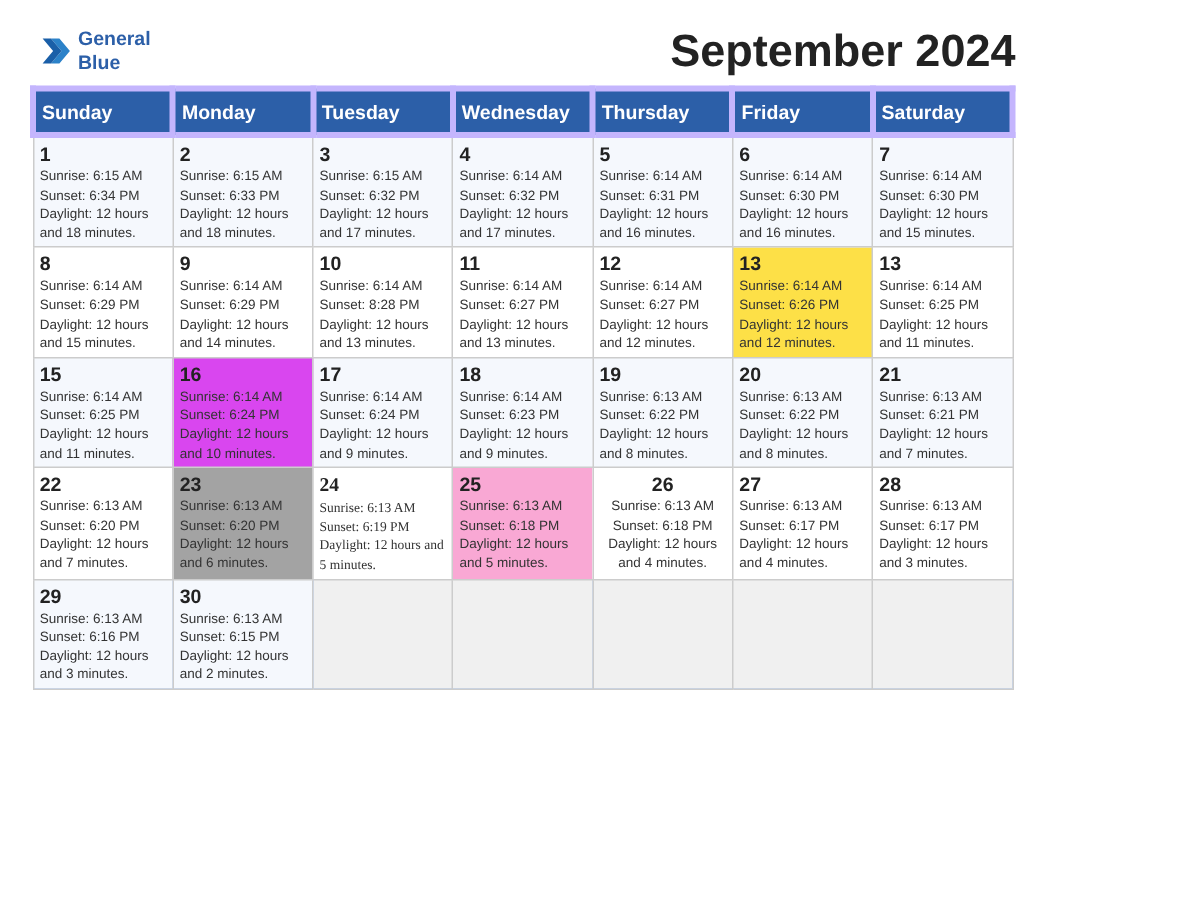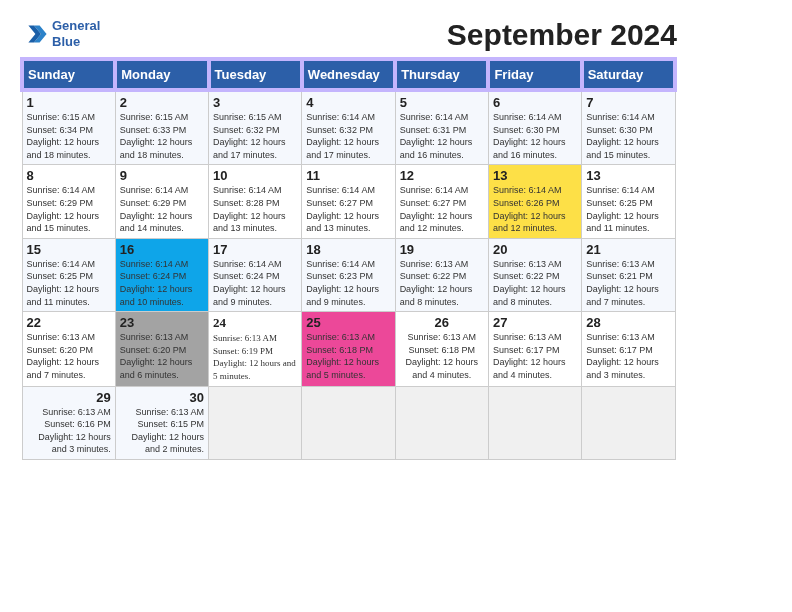--- a/index.html
+++ b/index.html
@@ -187,21 +187,21 @@
           <td style="background-color: rgb(255, 255, 255);">
             <span class="day-num">13</span>
             <div class="day-info"><span>Sunrise: 6:14 AM</span><br><span>Sunset: 6:25 PM</span><br><span>Daylight: 12 hours and 11 minutes.</span></div>
           </td>
         </tr>
         <tr style="background-color: rgb(245, 248, 253);">
           <td style="background-color: rgb(245, 248, 253);">
             <span class="day-num">15</span>
             <div class="day-info"><span>Sunrise: 6:14 AM</span><br><span>Sunset: 6:25 PM</span><br><span>Daylight: 12 hours and 11 minutes.</span></div>
           </td>
-          <td style="background-color: #0ea5e9;">
+          <td style="background-color: #d946ef;">
             <span class="day-num">16</span>
             <div class="day-info"><span>Sunrise: 6:14 AM</span><br><span>Sunset: 6:24 PM</span><br><span>Daylight: 12 hours and 10 minutes.</span></div>
           </td>
           <td style="background-color: rgb(245, 248, 253);">
             <span class="day-num">17</span>
             <div class="day-info"><span>Sunrise: 6:14 AM</span><br><span>Sunset: 6:24 PM</span><br><span>Daylight: 12 hours and 9 minutes.</span></div>
           </td>
           <td style="background-color: rgb(245, 248, 253);">
             <span class="day-num">18</span>
             <div class="day-info"><span>Sunrise: 6:14 AM</span><br><span>Sunset: 6:23 PM</span><br><span>Daylight: 12 hours and 9 minutes.</span></div>
@@ -225,38 +225,38 @@
             <div class="day-info"><span>Sunrise: 6:13 AM</span><br><span>Sunset: 6:20 PM</span><br><span>Daylight: 12 hours and 7 minutes.</span></div>
           </td>
           <td style="background-color: #a3a3a3;">
             <span class="day-num">23</span>
             <div class="day-info"><span>Sunrise: 6:13 AM</span><br><span>Sunset: 6:20 PM</span><br><span>Daylight: 12 hours and 6 minutes.</span></div>
           </td>
           <td style="background-color: rgb(255, 255, 255); font-family: Liberation Serif, serif;">
             <span class="day-num">24</span>
             <div class="day-info"><span>Sunrise: 6:13 AM</span><br><span>Sunset: 6:19 PM</span><br><span>Daylight: 12 hours and 5 minutes.</span></div>
           </td>
-          <td style="background-color: #ec4899;">
+          <td style="background-color: #f9a8d4;">
             <span class="day-num">25</span>
             <div class="day-info"><span>Sunrise: 6:13 AM</span><br><span>Sunset: 6:18 PM</span><br><span>Daylight: 12 hours and 5 minutes.</span></div>
           </td>
           <td style="background-color: rgb(255, 255, 255); text-align: center;">
             <span class="day-num">26</span>
             <div class="day-info"><span>Sunrise: 6:13 AM</span><br><span>Sunset: 6:18 PM</span><br><span>Daylight: 12 hours and 4 minutes.</span></div>
           </td>
           <td style="background-color: rgb(255, 255, 255);">
             <span class="day-num">27</span>
             <div class="day-info"><span>Sunrise: 6:13 AM</span><br><span>Sunset: 6:17 PM</span><br><span>Daylight: 12 hours and 4 minutes.</span></div>
           </td>
           <td style="background-color: rgb(255, 255, 255);">
             <span class="day-num">28</span>
             <div class="day-info"><span>Sunrise: 6:13 AM</span><br><span>Sunset: 6:17 PM</span><br><span>Daylight: 12 hours and 3 minutes.</span></div>
           </td>
         </tr>
-        <tr style="background-color: #3b82f6; text-align: right;">
+        <tr style="background-color: #3b82f6;">
           <td style="background-color: rgb(245, 248, 253);">
             <span class="day-num">29</span>
             <div class="day-info"><span>Sunrise: 6:13 AM</span><br><span>Sunset: 6:16 PM</span><br><span>Daylight: 12 hours and 3 minutes.</span></div>
           </td>
           <td style="background-color: rgb(245, 248, 253);">
             <span class="day-num">30</span>
             <div class="day-info"><span>Sunrise: 6:13 AM</span><br><span>Sunset: 6:15 PM</span><br><span>Daylight: 12 hours and 2 minutes.</span></div>
           </td>
           <td class="empty-cell" style="background-color: rgb(240, 240, 240);"></td>
           <td class="empty-cell" style="background-color: rgb(240, 240, 240);"></td>

